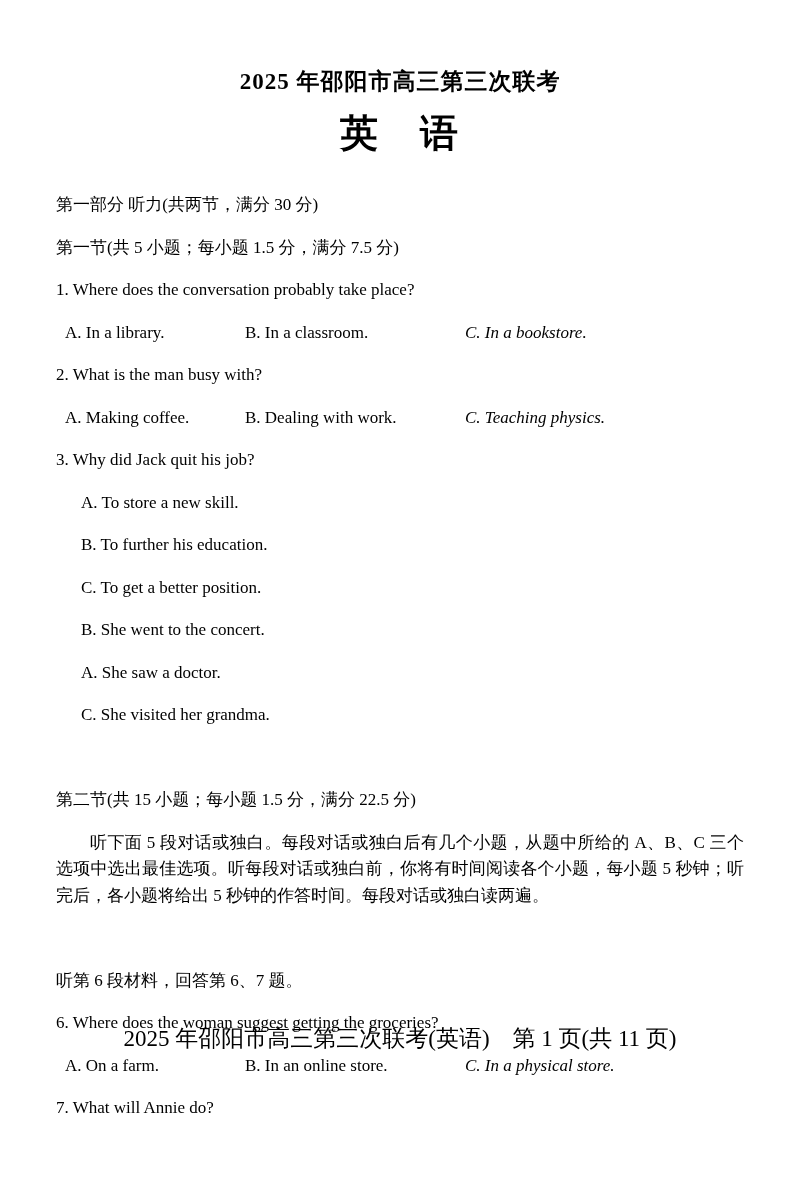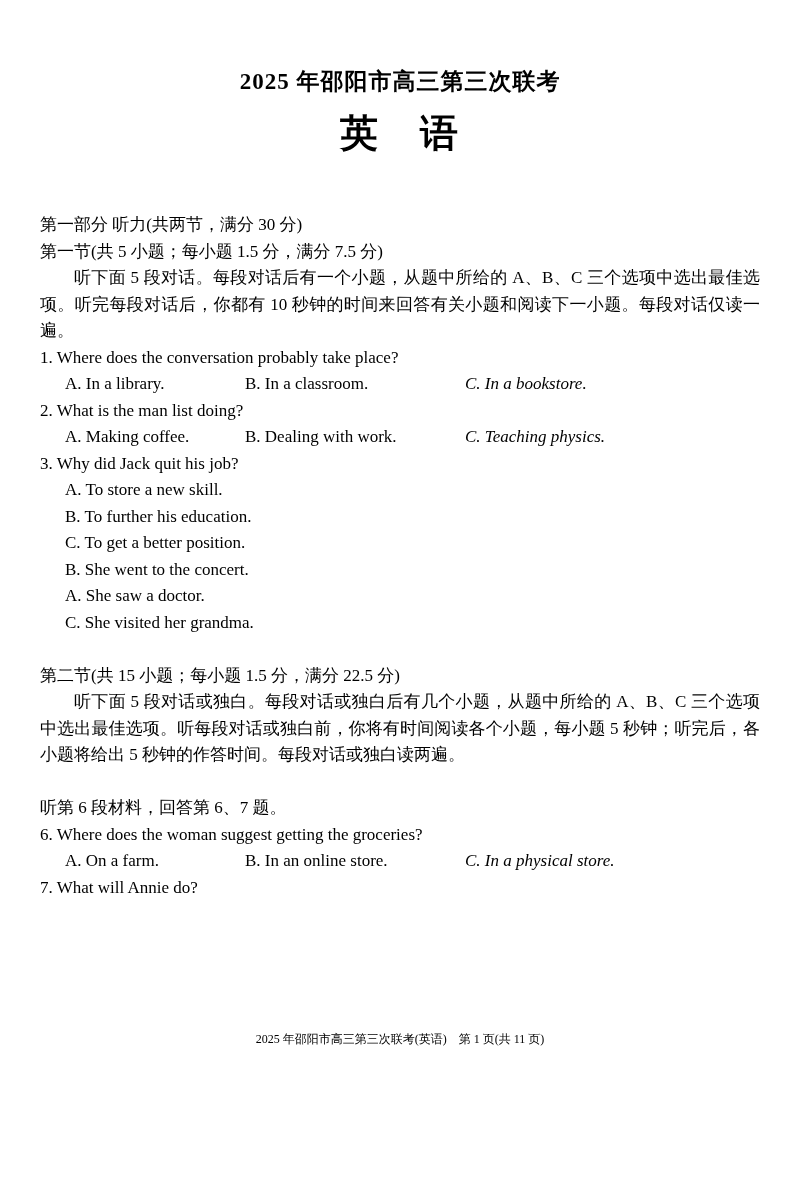--- a/index.html
+++ b/index.html
@@ -23,28 +23,28 @@
   }
   .exam-title {
     margin: 0;
     font-size: 23px;
     line-height: 32px;
     font-weight: bold;
     text-align: center;
     letter-spacing: 1px;
   }
   .subject-title {
-    margin: 12px 0 56px 0;
+    margin: 12px 0 36px 0;
     font-size: 38px;
     line-height: 46px;
     font-weight: bold;
     text-align: center;
     letter-spacing: 2px;
   }
-  .doc-body p { margin: 0; }
+  .doc-body p { margin: 16px; }
   .instructions {
     text-indent: 2em;
     text-align: justify;
   }
   .q-text { white-space: nowrap; }
   .opt-row {
     display: flex;
     padding-left: 25px;
     white-space: nowrap;
   }
@@ -52,49 +52,48 @@
   .opt-row .o2 { width: 220px; flex: 0 0 auto; }
   .opt-row .o3 { flex: 1 1 auto; font-style: italic; }
   .opt-stacked { padding-left: 25px; }
   .gap-line { height: 26.5px; }
   .page-footer {
     position: absolute;
     top: 1026px;
     left: 0;
     right: 0;
     text-align: center;
-    font-size: 12px;
+    font-size: 23px;
     line-height: 26.5px;
   }
 </style>
 </head>
 <body>
 
 <div class="page">
 
   <h1 class="exam-title">2025 年邵阳市高三第三次联考</h1>
   <h2 class="subject-title">英　语</h2>
 
   <div class="doc-body">
 
     <p class="part-heading">第一部分  听力(共两节，满分 30 分)</p>
     <p class="section-heading">第一节(共 5 小题；每小题 1.5 分，满分 7.5 分)</p>
-    <p class="instructions">听下面 5 段对话。每段对话后有一个小题，从题中所给的 A、B、C 三个选项中选出最佳选项。听完每段对话后，你都有 10 秒钟的时间来回答有关小题和阅读下一小题。每段对话仅读一遍。</p>
 
     <div class="question">
       <p class="q-text"><span>1.</span> <span>Where does the conversation probably take place?</span></p>
       <div class="opt-row">
         <span class="o1">A. In a library.</span>
         <span class="o2">B. In a classroom.</span>
         <span class="o3">C. In a bookstore.</span>
       </div>
     </div>
 
     <div class="question">
-      <p class="q-text"><span>2.</span> <span>What is the man list doing?</span></p>
+      <p class="q-text"><span>2.</span> <span>What is the man busy with?</span></p>
       <div class="opt-row">
         <span class="o1">A. Making coffee.</span>
         <span class="o2">B. Dealing with work.</span>
         <span class="o3">C. Teaching physics.</span>
       </div>
     </div>
 
     <div class="question">
       <p class="q-text"><span>3.</span> <span>Why did Jack quit his job?</span></p>
       <p class="opt-stacked">A. To store a new skill.</p>

